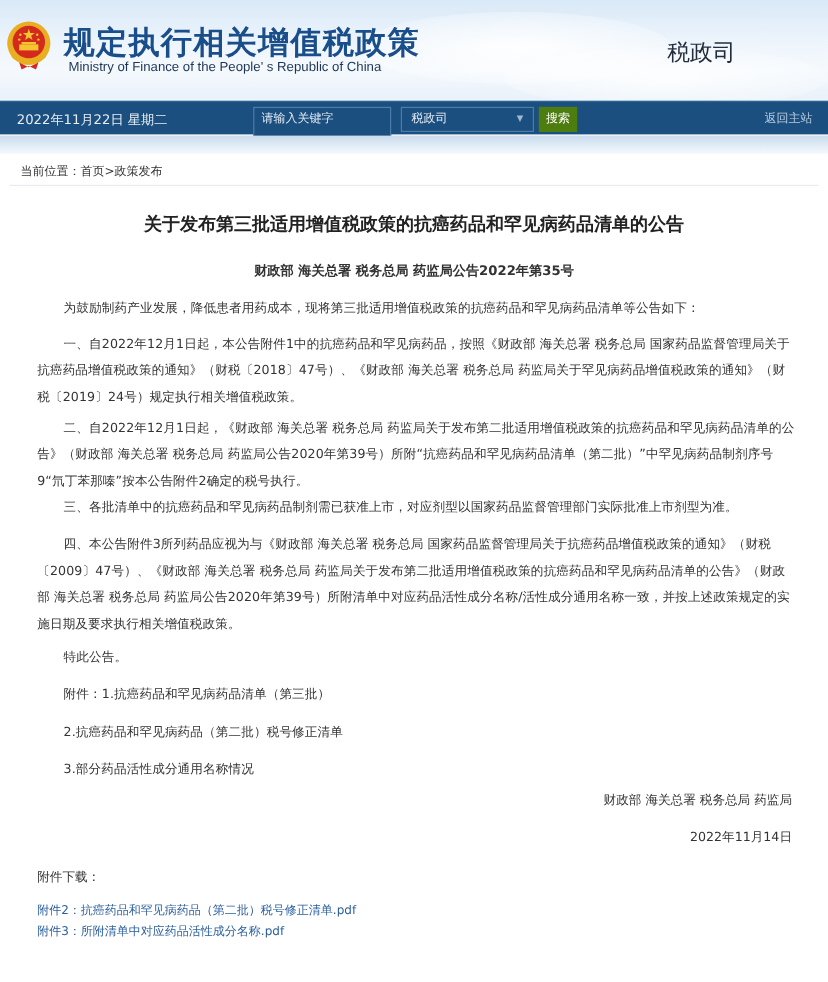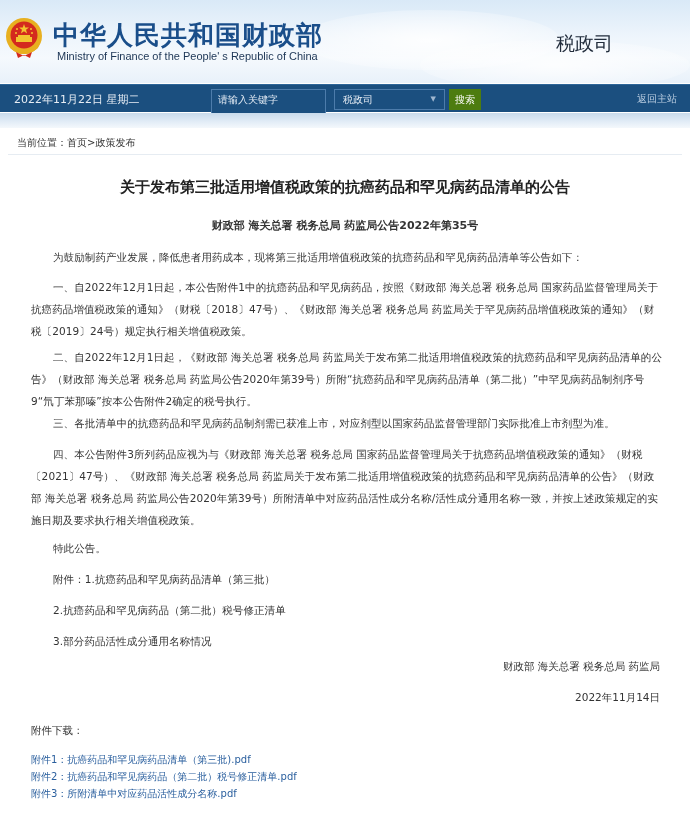--- a/index.html
+++ b/index.html
@@ -88,21 +88,21 @@
     <polygon points="20,8 21.2,11.6 25,11.6 22,13.8 23.1,17.4 20,15.2 16.9,17.4 18,13.8 15,11.6 18.8,11.6" fill="#f3c52f"></polygon>
     <circle cx="13" cy="13" r="1" fill="#f3c52f"></circle>
     <circle cx="27" cy="13" r="1" fill="#f3c52f"></circle>
     <circle cx="12" cy="17" r="1" fill="#f3c52f"></circle>
     <circle cx="28" cy="17" r="1" fill="#f3c52f"></circle>
     <rect x="12" y="21" width="16" height="5" fill="#f3c52f"></rect>
     <rect x="14" y="19" width="12" height="2" fill="#f3c52f"></rect>
     <path d="M4 26 Q20 42 36 26 L34 32 Q20 44 6 32 Z" fill="#e8b020"></path>
     <path d="M12 36 L20 40 L28 36 L26 42 L20 39 L14 42 Z" fill="#d42a1e"></path>
   </svg>
-  <div class="site-title-cn">中华人民共和国财政部</div>
+  <div class="site-title-cn">规定执行相关增值税政策</div>
   <div class="site-title-en">Ministry of Finance of the People' s Republic of China</div>
   <div class="dept-name">税政司</div>
 </div>
 
 <div class="navbar">
   <div class="nav-date">2022年11月22日  星期二</div>
   <div class="search-input">请输入关键字</div>
   <div class="scope-select">
     <span>税政司</span>
     <span class="caret">▼</span>
@@ -115,32 +115,31 @@
 <div class="breadcrumb">当前位置：首页&gt;政策发布</div>
 <div class="breadcrumb-rule"></div>
 
 <div class="article-title">关于发布第三批适用增值税政策的抗癌药品和罕见病药品清单的公告</div>
 <div class="doc-number">财政部 海关总署 税务总局 药监局公告2022年第35号</div>
 
 <div class="para p-intro">为鼓励制药产业发展，降低患者用药成本，现将第三批适用增值税政策的抗癌药品和罕见病药品清单等公告如下：</div>
 <div class="para p1">一、自2022年12月1日起，本公告附件1中的抗癌药品和罕见病药品，按照《财政部 海关总署 税务总局 国家药品监督管理局关于抗癌药品增值税政策的通知》（财税〔2018〕47号）、《财政部 海关总署 税务总局 药监局关于罕见病药品增值税政策的通知》（财税〔2019〕24号）规定执行相关增值税政策。</div>
 <div class="para p2">二、自2022年12月1日起，《财政部 海关总署 税务总局 药监局关于发布第二批适用增值税政策的抗癌药品和罕见病药品清单的公告》（财政部 海关总署 税务总局 药监局公告2020年第39号）所附“抗癌药品和罕见病药品清单（第二批）”中罕见病药品制剂序号9“氘丁苯那嗪”按本公告附件2确定的税号执行。</div>
 <div class="para p3">三、各批清单中的抗癌药品和罕见病药品制剂需已获准上市，对应剂型以国家药品监督管理部门实际批准上市剂型为准。</div>
-<div class="para p4">四、本公告附件3所列药品应视为与《财政部 海关总署 税务总局 国家药品监督管理局关于抗癌药品增值税政策的通知》（财税〔2021〕47号）、《财政部 海关总署 税务总局 药监局关于发布第二批适用增值税政策的抗癌药品和罕见病药品清单的公告》（财政部 海关总署 税务总局 药监局公告2020年第39号）所附清单中对应药品活性成分名称/活性成分通用名称一致，并按上述政策规定的实施日期及要求执行相关增值税政策。</div>
+<div class="para p4">四、本公告附件3所列药品应视为与《财政部 海关总署 税务总局 国家药品监督管理局关于抗癌药品增值税政策的通知》（财税〔2009〕47号）、《财政部 海关总署 税务总局 药监局关于发布第二批适用增值税政策的抗癌药品和罕见病药品清单的公告》（财政部 海关总署 税务总局 药监局公告2020年第39号）所附清单中对应药品活性成分名称/活性成分通用名称一致，并按上述政策规定的实施日期及要求执行相关增值税政策。</div>
 <div class="para p5">特此公告。</div>
 <div class="para p6">附件：1.抗癌药品和罕见病药品清单（第三批）</div>
 <div class="para p7">2.抗癌药品和罕见病药品（第二批）税号修正清单</div>
 <div class="para p8">3.部分药品活性成分通用名称情况</div>
 
 <div class="sign-org">财政部 海关总署 税务总局 药监局</div>
 <div class="sign-date">2022年11月14日</div>
 
 <div class="attach-head">附件下载：</div>
 <div class="attach-list">
-  <a class="attach-item">附件1：抗癌药品和罕见病药品清单（第三批).pdf</a>
   <a class="attach-item">附件2：抗癌药品和罕见病药品（第二批）税号修正清单.pdf</a>
   <a class="attach-item">附件3：所附清单中对应药品活性成分名称.pdf</a>
 </div>
 
 <div class="wm wm-1">
   <svg class="weibo-icon" viewBox="0 0 22 18">
     <ellipse cx="9" cy="11" rx="8" ry="5.5" fill="none" stroke="#b5b5b5" stroke-width="1.3"></ellipse>
     <ellipse cx="8" cy="12" rx="3.5" ry="2.5" fill="none" stroke="#b5b5b5" stroke-width="1"></ellipse>
     <path d="M15 3 Q19 3 19 7" fill="none" stroke="#b5b5b5" stroke-width="1.2"></path>
     <path d="M15 0.8 Q21.5 1 21.3 7.5" fill="none" stroke="#b5b5b5" stroke-width="1.2"></path>

